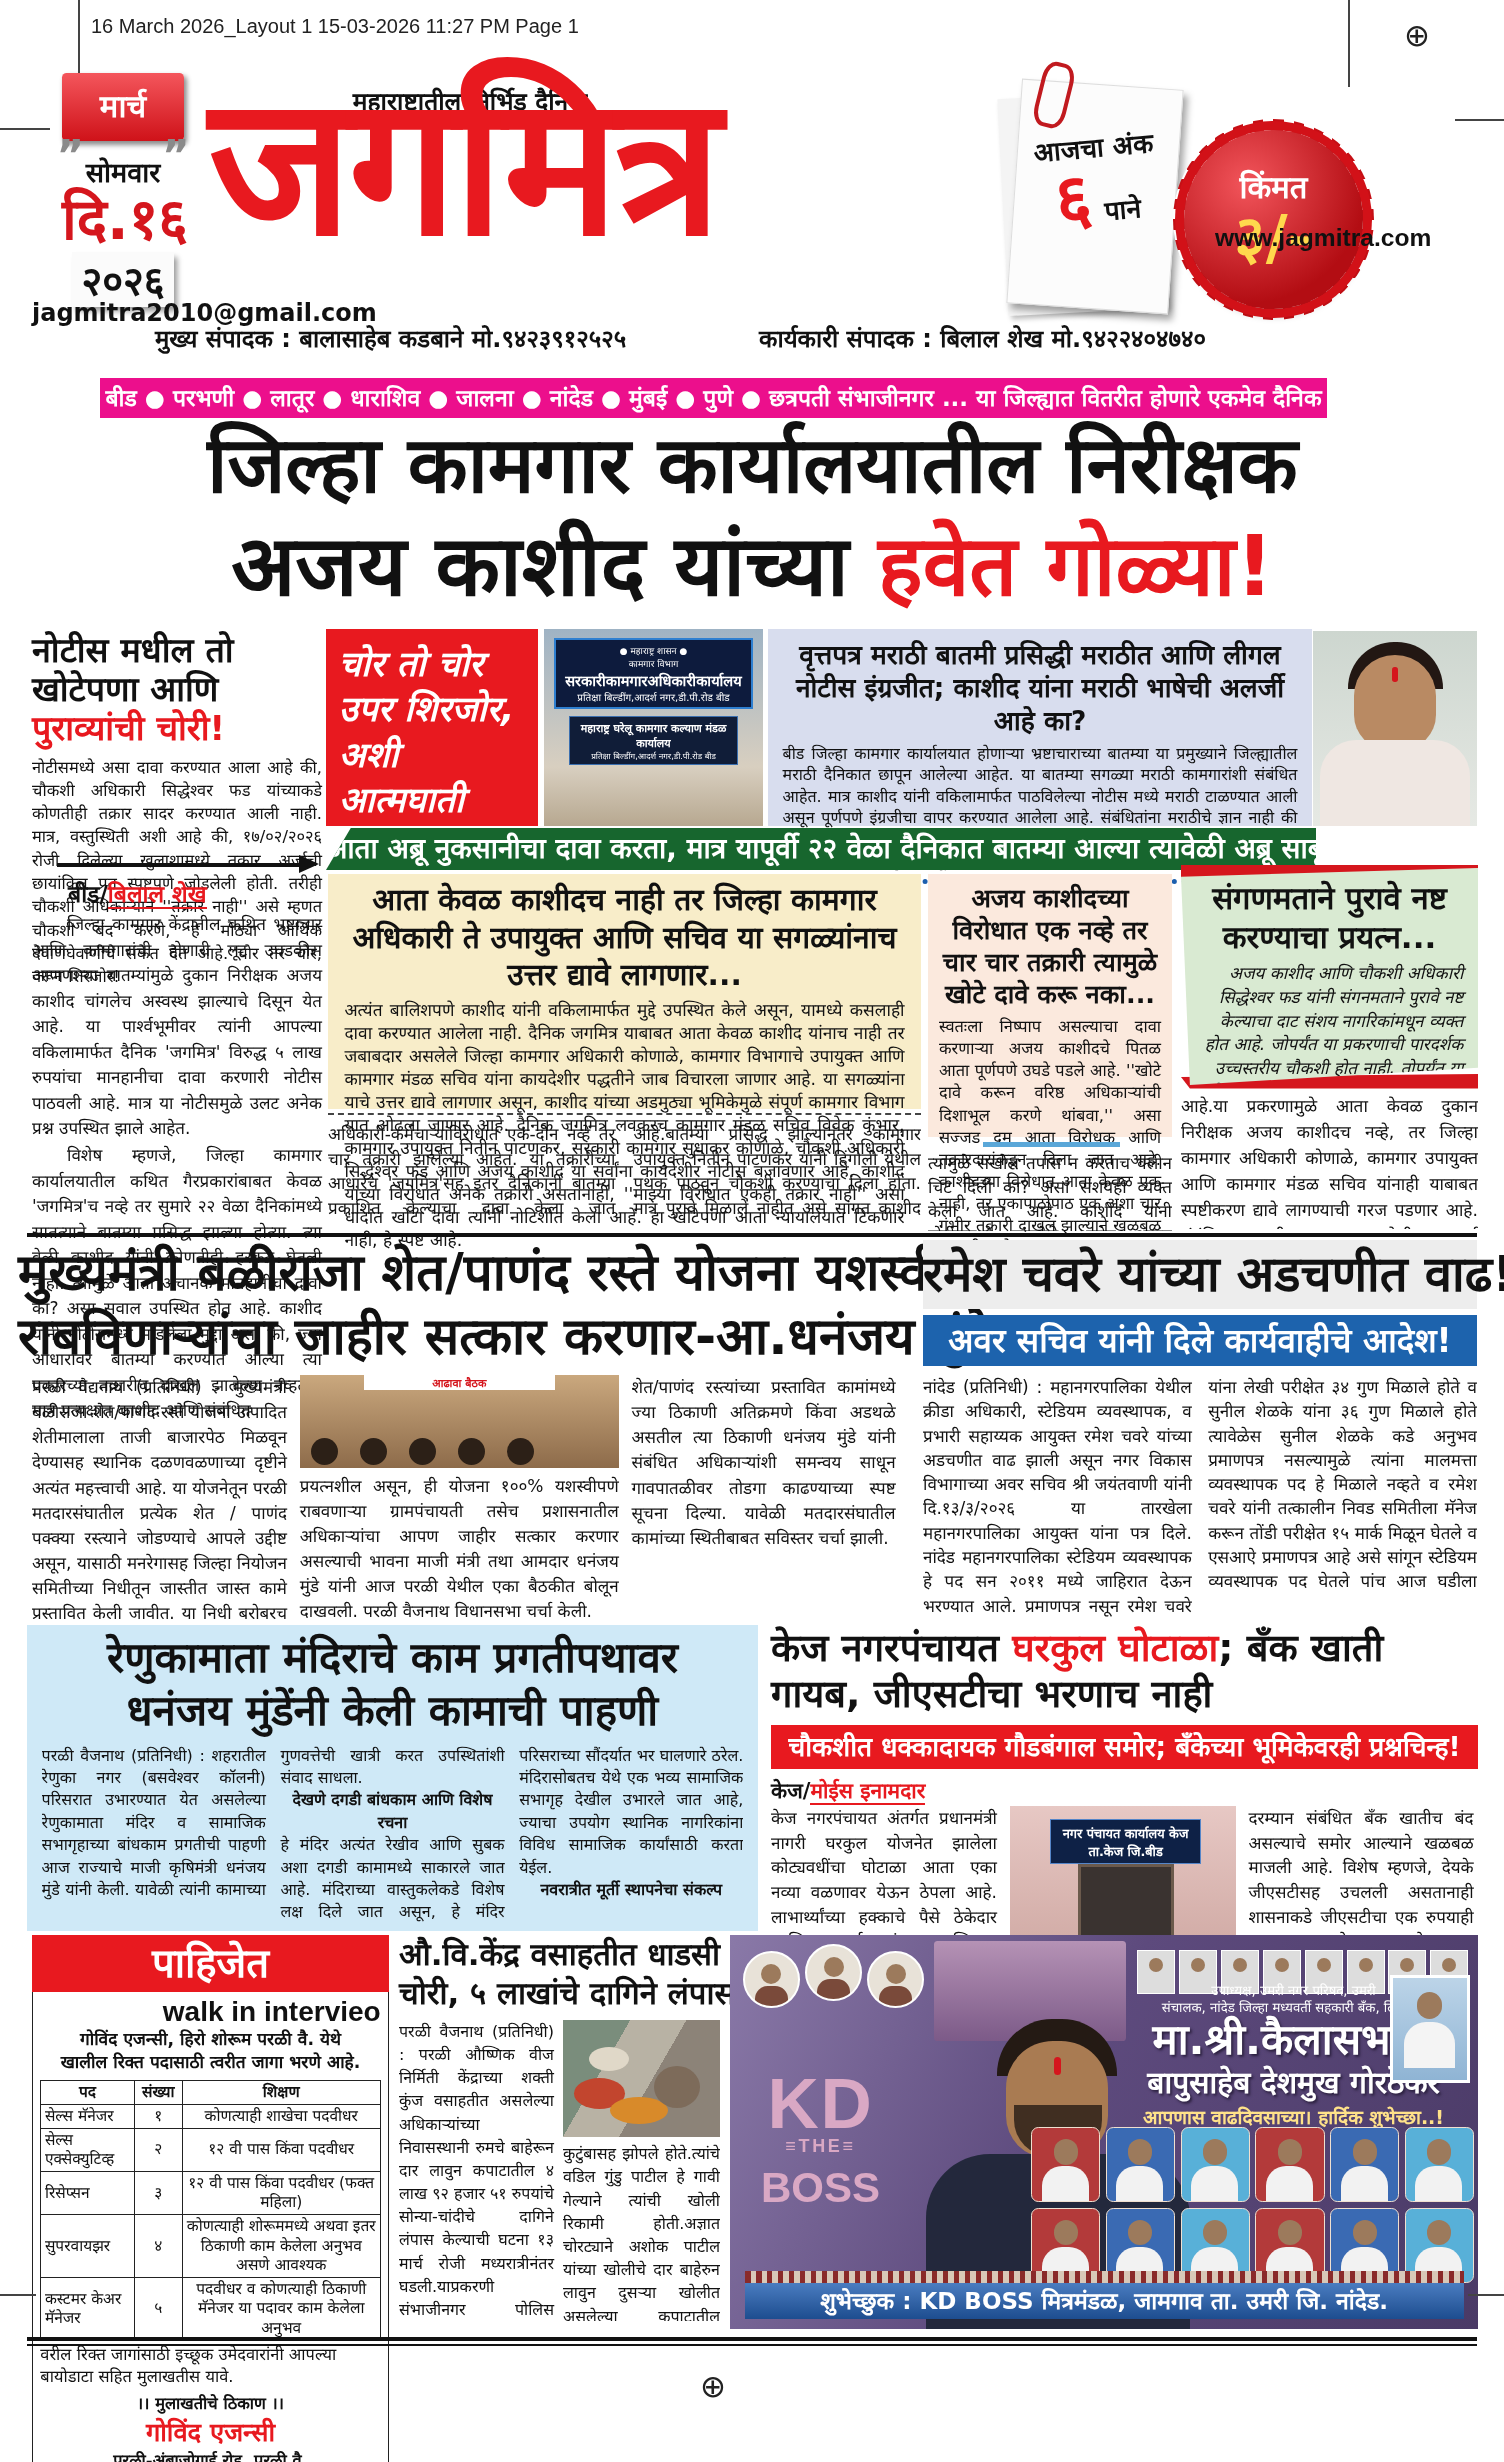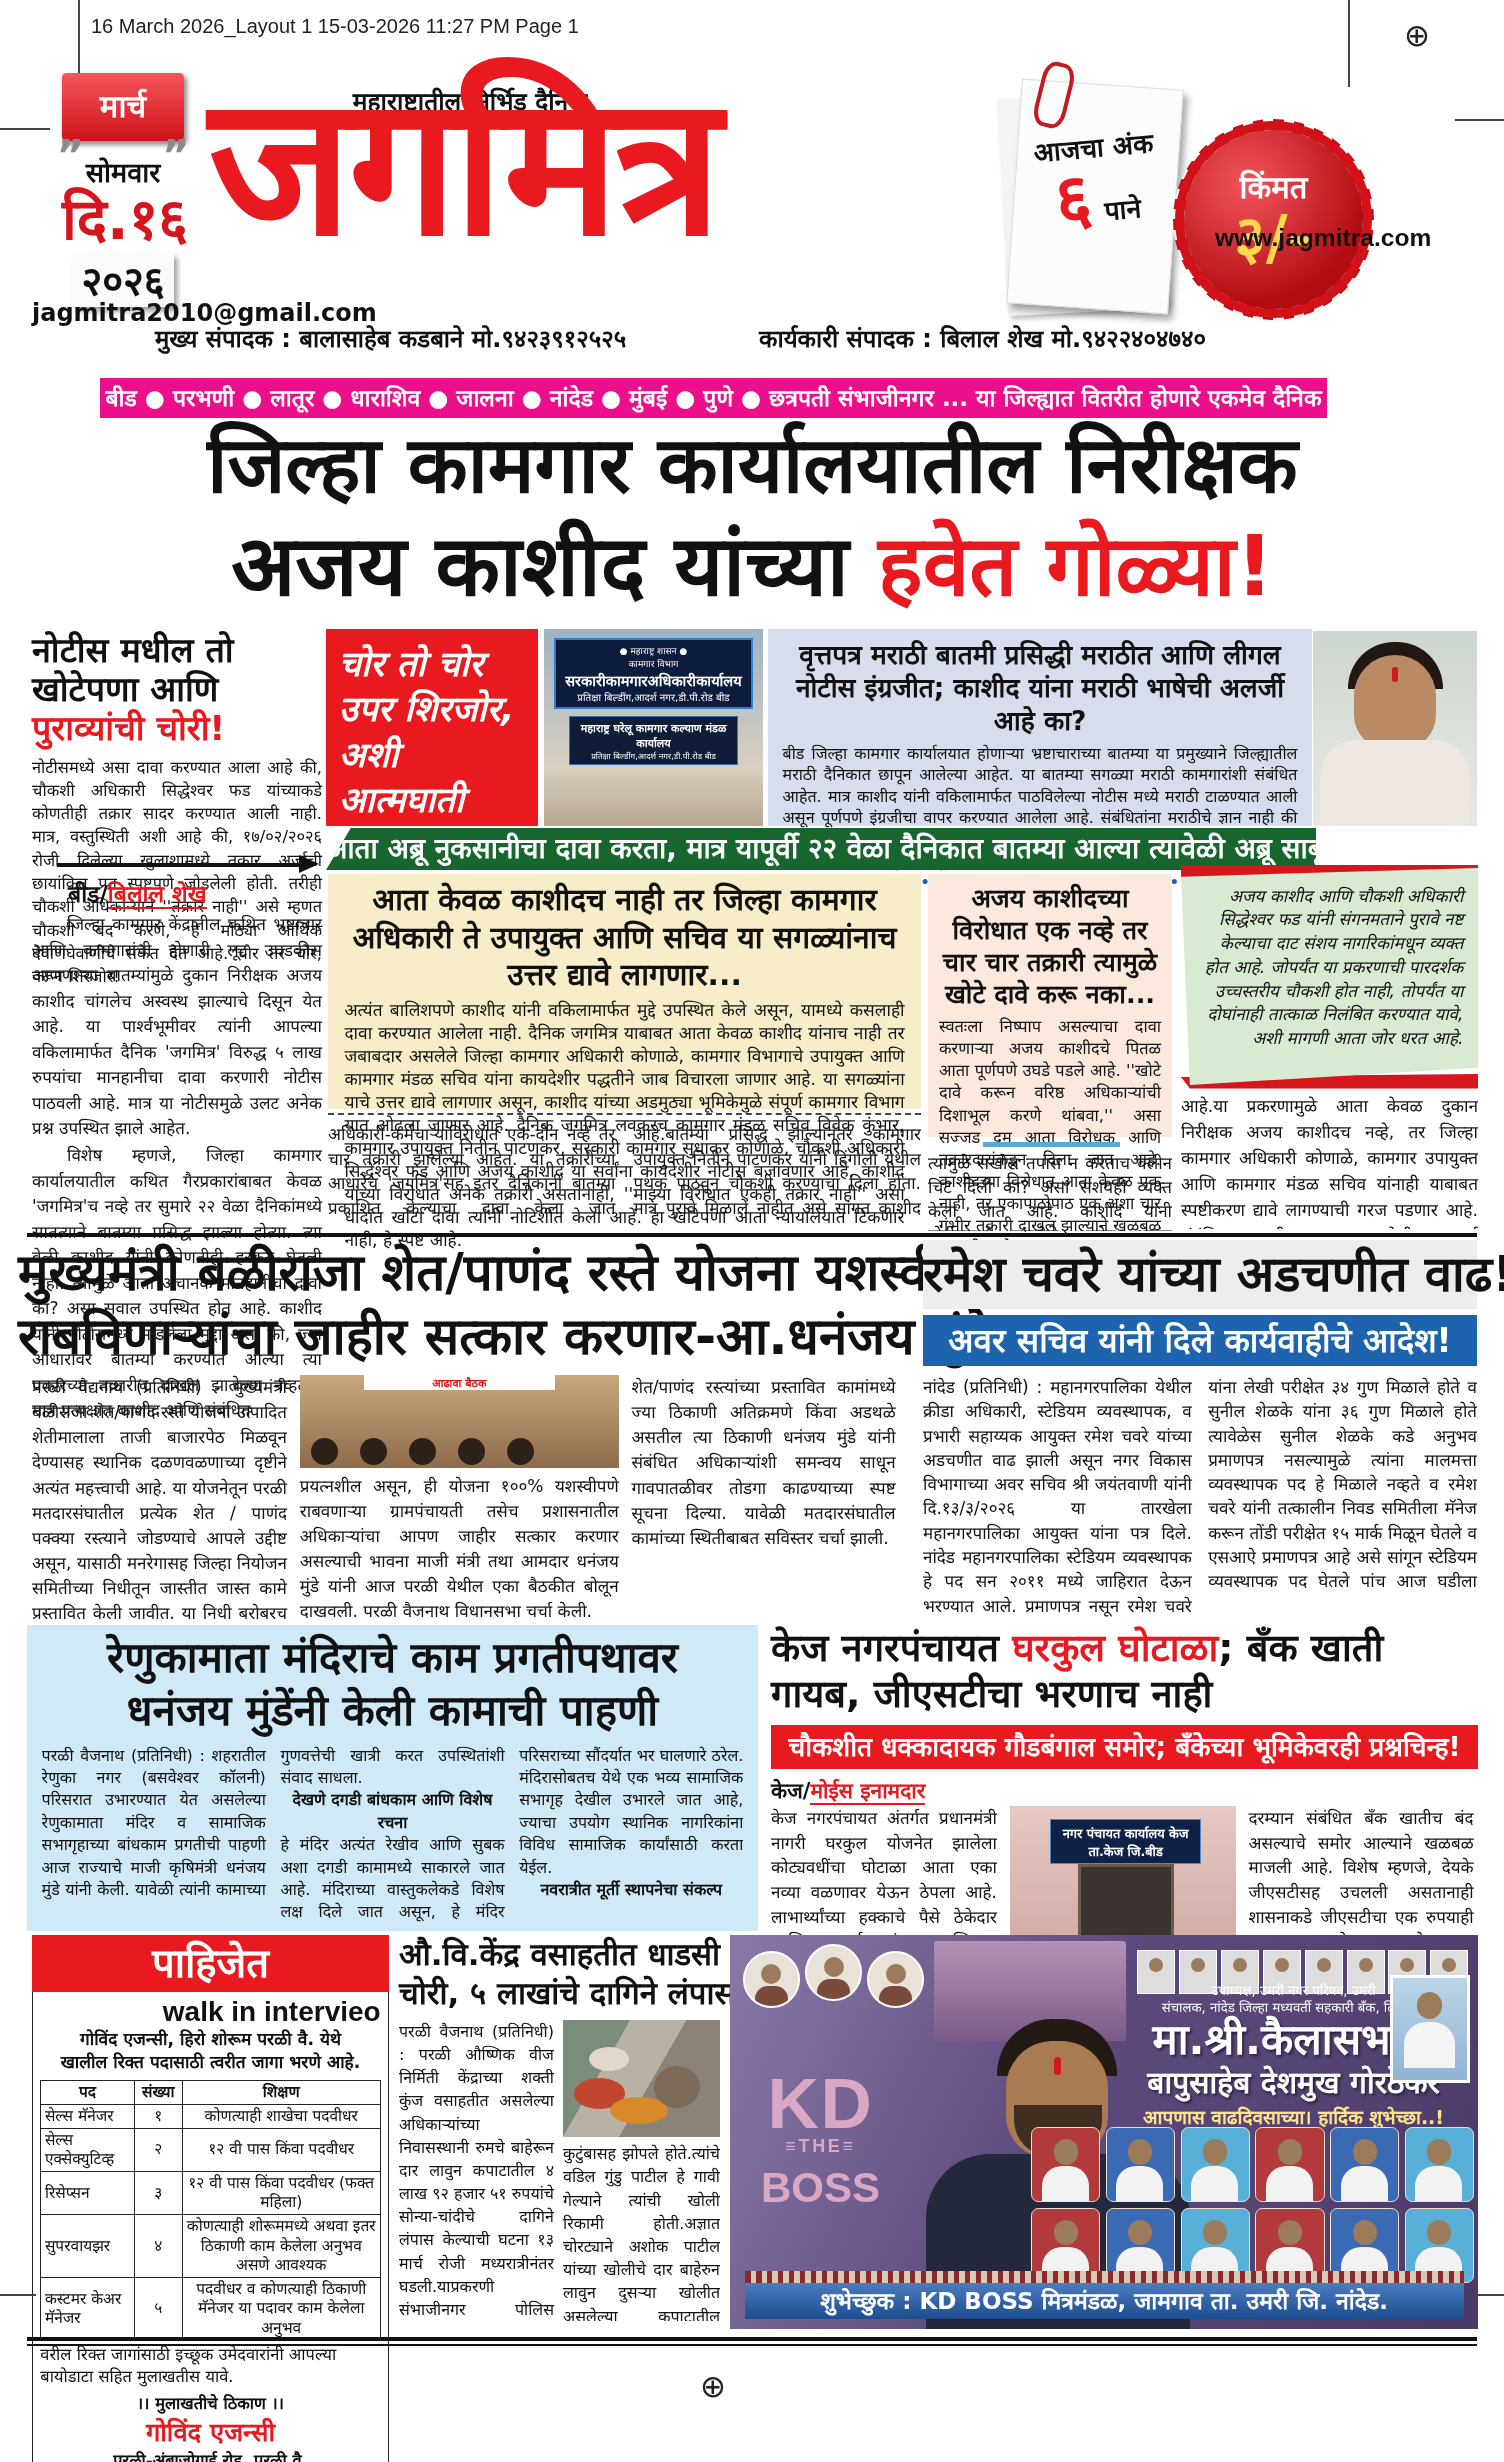--- a/index.html
+++ b/index.html
@@ -315,20 +315,21 @@
   <div class="abs contcols just">अधिकारी-कर्मचाऱ्यांविरोधात एक-दोन नव्हे तर चार तक्रारी झालेल्या आहेत. या तक्रारींच्या आधारेच 'जगमित्र'सह इतर दैनिकांनी बातम्या प्रकाशित केल्याचा दावा केला जात आहे.बातम्या प्रसिद्ध झाल्यानंतर कामगार उपायुक्त नितीन पाटणकर यांनी हिंगोली येथील पथक पाठवून चौकशी करण्याचा दिला होता. मात्र पुरावे मिळाले नाहीत असे सांगत काशीद यांना क्लीन चिट दिल्याचा दावा नोटीस मध्ये करण्यात आला आहे. तथापि, क्लीन चिट दिल्याबाबत कोणतेही अधिकृत पत्र किंवा तपशील सार्वजनिक करण्यात आलेले नाहीत.</div>
   <div class="abs pinkbox">
     <div class="pinkbox-h">अजय काशीदच्या विरोधात एक नव्हे तर चार चार तक्रारी त्यामुळे खोटे दावे करू नका...</div>
     <div class="pinkbox-b just">स्वतःला निष्पाप असल्याचा दावा करणाऱ्या अजय काशीदचे पितळ आता पूर्णपणे उघडे पडले आहे. ''खोटे दावे करून वरिष्ठ अधिकाऱ्यांची दिशाभूल करणे थांबवा,'' असा सज्जड दम आता विरोधक आणि तक्रारदारांकडून दिला जात आहे. काशीदच्या विरोधात आता केवळ एक नाही, तर एकापाठोपाठ एक अशा चार गंभीर तक्रारी दाखल झाल्याने खळबळ माजली आहे.</div>
   </div>
   <div class="abs bluebar-u"></div>
   <div class="abs pinkcont just">त्यामुळे सखोल तपास न करताच क्लीन चिट दिली का? असा संशयही व्यक्त केला जात आहे. काशीद यांनी नोटीसमध्ये मांडलेले आरोप अत्यंत तकलादू असून, कायद्याच्या कसोटीवर टिकणारे नाहीत. त्यामुळे ही नोटीस म्हणजे केवळ 'हवेत गोळ्या' मारण्याचा प्रयत्न</div>
   <div class="abs gb-cor1"></div>
   <div class="abs gb-cor2"></div>
   <div class="abs greenbox">
+    <div class="greenbox-h">संगणमताने पुरावे नष्ट करण्याचा प्रयत्न...</div>
     <div class="greenbox-b">अजय काशीद आणि चौकशी अधिकारी सिद्धेश्वर फड यांनी संगनमताने पुरावे नष्ट केल्याचा दाट संशय नागरिकांमधून व्यक्त होत आहे. जोपर्यंत या प्रकरणाची पारदर्शक उच्चस्तरीय चौकशी होत नाही, तोपर्यंत या दोघांनाही तात्काळ निलंबित करण्यात यावे, अशी मागणी आता जोर धरत आहे.</div>
   </div>
   <div class="abs greencont just">आहे.या प्रकरणामुळे आता केवळ दुकान निरीक्षक अजय काशीदच नव्हे, तर जिल्हा कामगार अधिकारी कोणाळे, कामगार उपायुक्त आणि कामगार मंडळ सचिव यांनाही याबाबत स्पष्टीकरण द्यावे लागण्याची गरज पडणार आहे. संबंधित प्रकरणी लवकरच कायदेशीर कारवाई केली जाणार आहे.</div>
 
   <div class="abs hr1"></div>
 
   <div class="abs cm-h1 nowrap">मुख्यमंत्री बळीराजा शेत/पाणंद रस्ते योजना यशस्वीपणे</div>
   <div class="abs cm-h2 nowrap">राबविणाऱ्यांचा जाहीर सत्कार करणार-आ.धनंजय मुंडे</div>
   <div class="abs cm-row">
     <div class="cm-c cm-c1">परळी वैद्यनाथ (प्रतिनिधी) - मुख्यमंत्री बळीराजा शेत/पाणंद रस्ते योजना उत्पादित शेतीमालाला ताजी बाजारपेठ मिळवून देण्यासह स्थानिक दळणवळणाच्या दृष्टीने अत्यंत महत्त्वाची आहे. या योजनेतून परळी मतदारसंघातील प्रत्येक शेत / पाणंद पक्क्या रस्त्याने जोडण्याचे आपले उद्दीष्ट असून, यासाठी मनरेगासह जिल्हा नियोजन समितीच्या निधीतून जास्तीत जास्त कामे प्रस्तावित केली जावीत. या निधी बरोबरच विविध कंपन्यांच्या सीएसआर फंडातून देखील निधी उपलब्ध करून देण्यासाठी मी</div>

